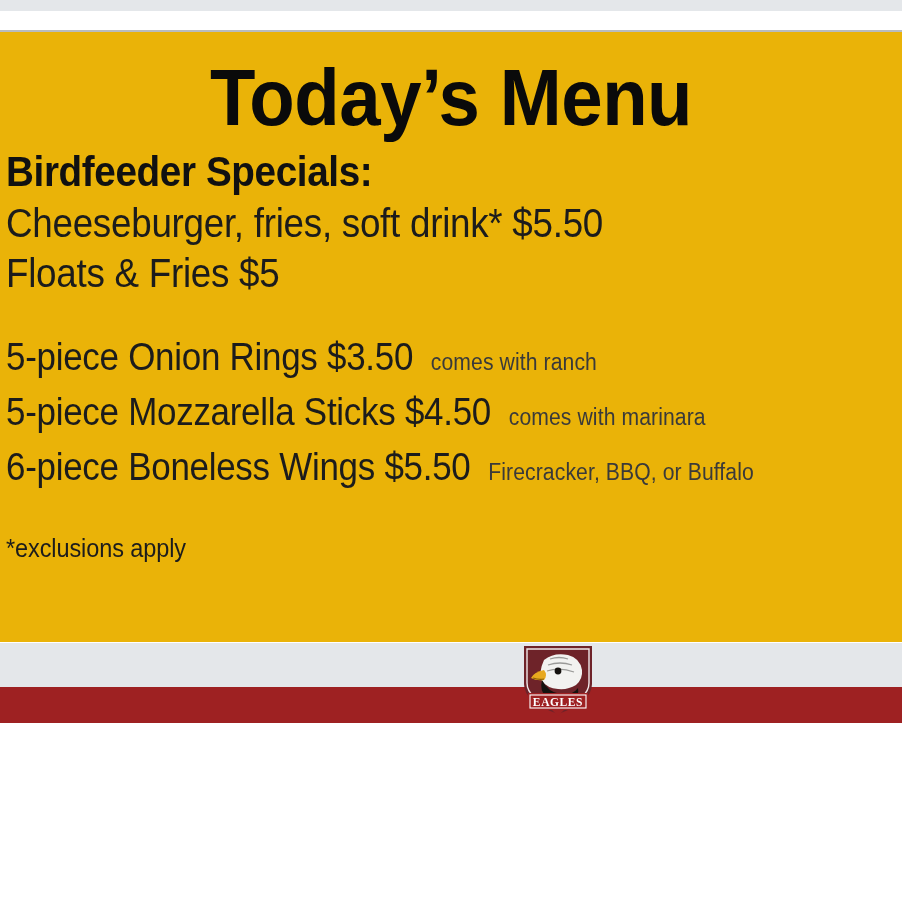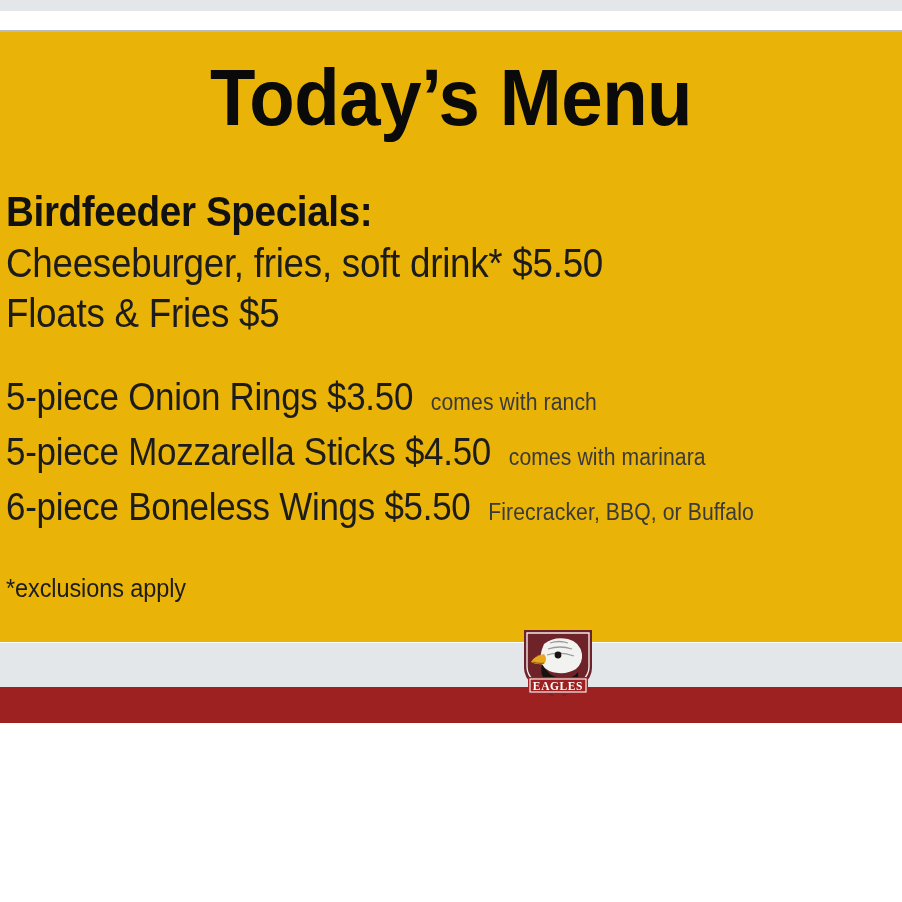--- a/index.html
+++ b/index.html
@@ -51,21 +51,20 @@
     font-family: "Liberation Sans Narrow", "Liberation Sans", sans-serif;
     transform: scaleX(0.93);
     transform-origin: center top;
     margin-top: 18px;
     white-space: nowrap;
   }
 
   .menu-body {
     padding-left: 6px;
     padding-right: 16px;
-    margin-top: 40px;
   }
 
   .section-heading {
     font-size: 42px;
     line-height: 52px;
     font-weight: bold;
     color: #111111;
     letter-spacing: -0.4px;
     transform: scaleX(0.92);
     transform-origin: left center;
@@ -134,21 +133,21 @@
     position: absolute;
     top: 723px; left: 0;
     width: 902px;
     height: 179px;
     background: #ffffff;
   }
 
   
   .eagles-logo {
     position: absolute;
-    top: 628px;
+    top: 644px;
     left: 514px;
     width: 88px;
     height: 74px;
     z-index: 5;
   }
   .eagles-logo svg { display: block; }
 </style>
 </head>
 <body>
 

